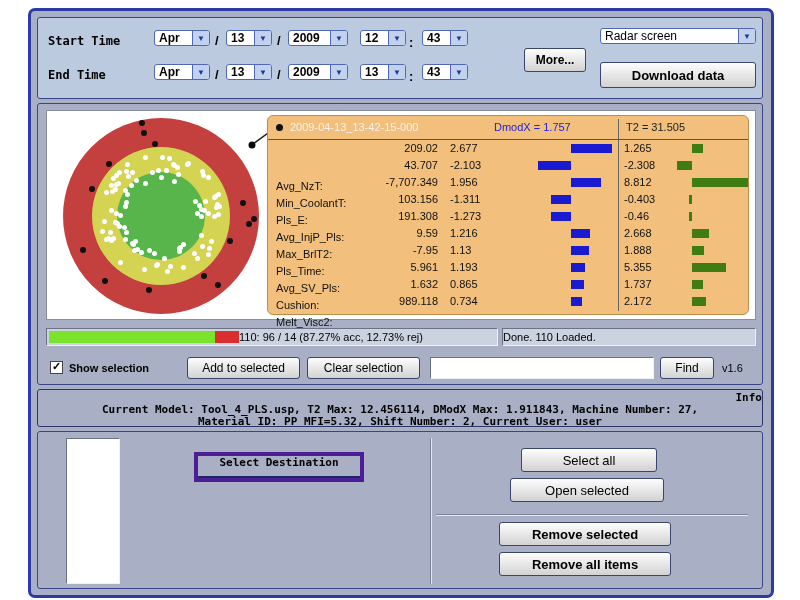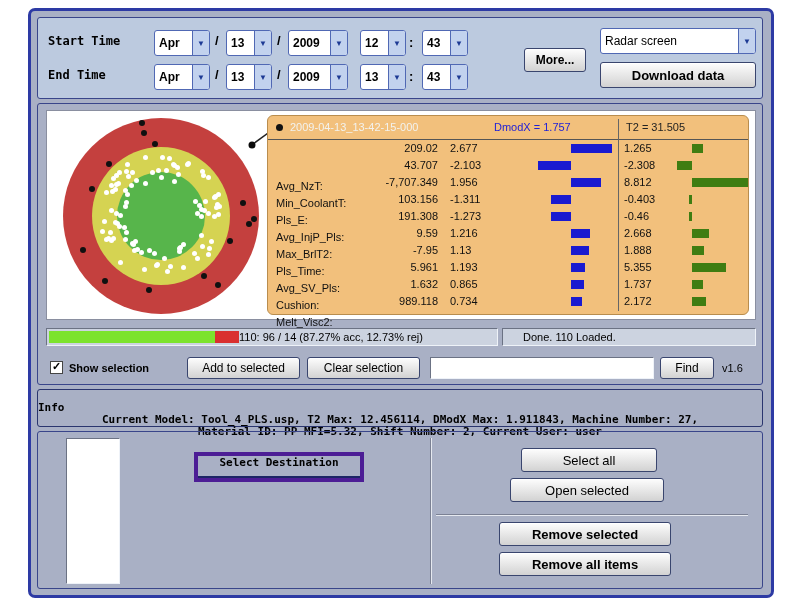--- a/index.html
+++ b/index.html
@@ -3,21 +3,21 @@
 <meta charset="utf-8">
 <style>
   html,body{margin:0;padding:0;background:#fff;font-family:"Liberation Sans",sans-serif;}
   #win{position:relative;width:740px;height:584px;margin:8px 0 0 28px;background:#a9b0c5;
        border:3px solid #2d3aa4;border-radius:7px;}
   .panel{position:absolute;border:1px solid #39458a;border-radius:3px;box-sizing:border-box;}
   
   #topPanel{left:6px;top:6px;width:726px;height:82px;background:#bccadf;}
   .tlabel{position:absolute;font:bold 12px "DejaVu Sans Mono",monospace;color:#000;}
   #lblStart{left:10px;top:16px;} #lblEnd{left:10px;top:50px;}
-  .combo{position:absolute;height:26px;background:#fff;border:1px solid #5068b4;border-radius:3px;
+  .combo{position:absolute;height:16px;background:#fff;border:1px solid #5068b4;border-radius:3px;
          display:flex;align-items:center;box-sizing:border-box;font:bold 12px "Liberation Sans",sans-serif;}
   .combo-text{flex:1;padding:0 4px;overflow:hidden;white-space:nowrap;}
   .combo-btn{width:16px;align-self:stretch;background:#c2d2ee;border-left:1px solid #5068b4;
              display:flex;align-items:center;justify-content:center;border-radius:0 2px 2px 0;}
   .combo-btn::after{content:"▼";font-size:8px;color:#1d3a94;}
   #cb-sm{left:116px;top:12px;width:56px;} #cb-sd{left:188px;top:12px;width:46px;}
   #cb-sy{left:250px;top:12px;width:60px;} #cb-sh{left:322px;top:12px;width:46px;}
   #cb-smin{left:384px;top:12px;width:46px;}
   #cb-em{left:116px;top:46px;width:56px;} #cb-ed{left:188px;top:46px;width:46px;}
   #cb-ey{left:250px;top:46px;width:60px;} #cb-eh{left:322px;top:46px;width:46px;}
@@ -60,35 +60,35 @@
   .c-dxbar{position:absolute;left:240px;top:0;width:108px;height:100%;}
   .c-t2{position:absolute;left:356px;top:2px;}
   .c-t2bar{position:absolute;left:408px;top:0;width:74px;height:100%;}
   .bar{position:absolute;top:4px;}
   .sunken2{border:1px solid;border-color:#6b7284 #eef2f8 #eef2f8 #6b7284;box-sizing:border-box;}
   #pbox1{position:absolute;left:8px;top:224px;width:452px;height:18px;background:#ccd3e0;}
   #pgreen{position:absolute;left:2px;top:2px;height:12px;background:#7ce32d;}
   #pred{position:absolute;top:2px;height:12px;background:#d92f2f;}
   #ptext{position:absolute;left:192px;top:0;line-height:16px;font-size:11px;}
   #pbox2{position:absolute;left:464px;top:224px;width:254px;height:18px;background:#ccd3e0;}
-  #donetext{padding-left:20px;line-height:16px;font-size:11px;}
+  #donetext{padding-left:0;line-height:16px;font-size:11px;}
   #cbShow{position:absolute;left:12px;top:257px;width:13px;height:13px;background:#fff;
           border:1px solid #444;box-sizing:border-box;}
   #cbShow.checked::after{content:"✓";position:absolute;left:1px;top:-2px;font:bold 11px "Liberation Sans",sans-serif;}
   #lblShow{position:absolute;left:31px;top:258px;font:bold 11px "Liberation Sans",sans-serif;}
   #btnAdd{left:149px;top:253px;width:113px;height:22px;font-weight:normal;}
   #btnClear{left:269px;top:253px;width:113px;height:22px;font-weight:normal;}
   #inpFind{position:absolute;left:392px;top:253px;width:224px;height:22px;background:#fff;
            border:1px solid;border-color:#6b7284 #eef2f8 #eef2f8 #6b7284;box-sizing:border-box;
            font:12px "Liberation Sans",sans-serif;padding:0 4px;}
   #btnFind{left:622px;top:253px;width:54px;height:22px;font-weight:normal;}
   #ver{position:absolute;left:684px;top:258px;font-size:11px;}
   
   #infoPanel{left:6px;top:378px;width:726px;height:38px;border-color:#2a356e;}
-  #infoTitle{text-align:left;font:bold 11px "DejaVu Sans Mono",monospace;margin-top:11px;}
+  #infoTitle{text-align:right;font:bold 11px "DejaVu Sans Mono",monospace;margin-top:1px;}
   .infoLine{text-align:center;font:bold 11px "DejaVu Sans Mono",monospace;line-height:12px;}
   
   #botPanel{left:6px;top:420px;width:726px;height:158px;}
   #listbox{position:absolute;left:28px;top:6px;width:54px;height:146px;background:#fff;}
   #destGroup{position:absolute;left:156px;top:20px;width:162px;border:4px solid #4c1d95;background:transparent;}
   #destTitle{height:20px;line-height:20px;text-align:center;font:bold 11px "DejaVu Sans Mono",monospace;
              border-bottom:2px solid #1c2565;}
   .dopt{position:relative;height:25px;border-bottom:1px solid #1c2565;}
   .dopt:last-child{border-bottom:none;}
   .radio{position:absolute;left:10px;top:6px;width:12px;height:12px;border-radius:50%;background:#fff;

